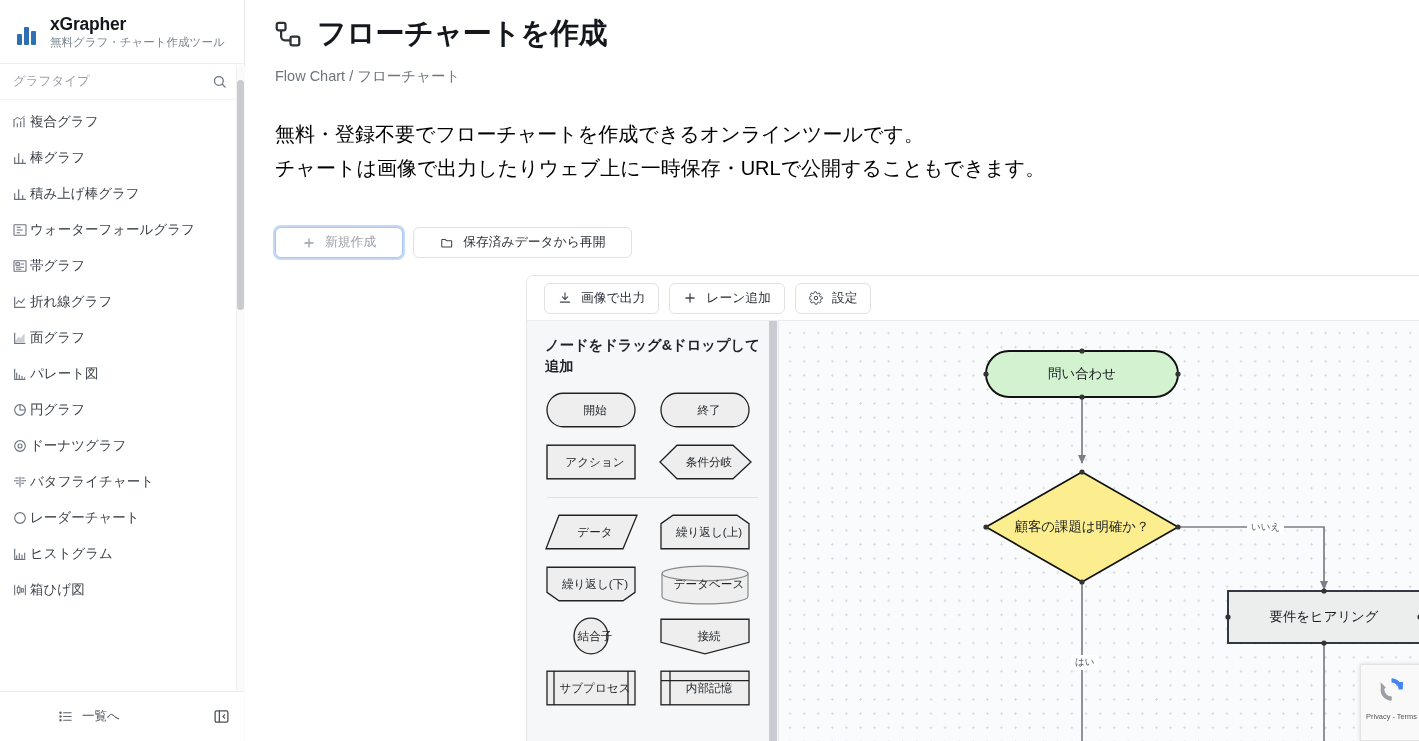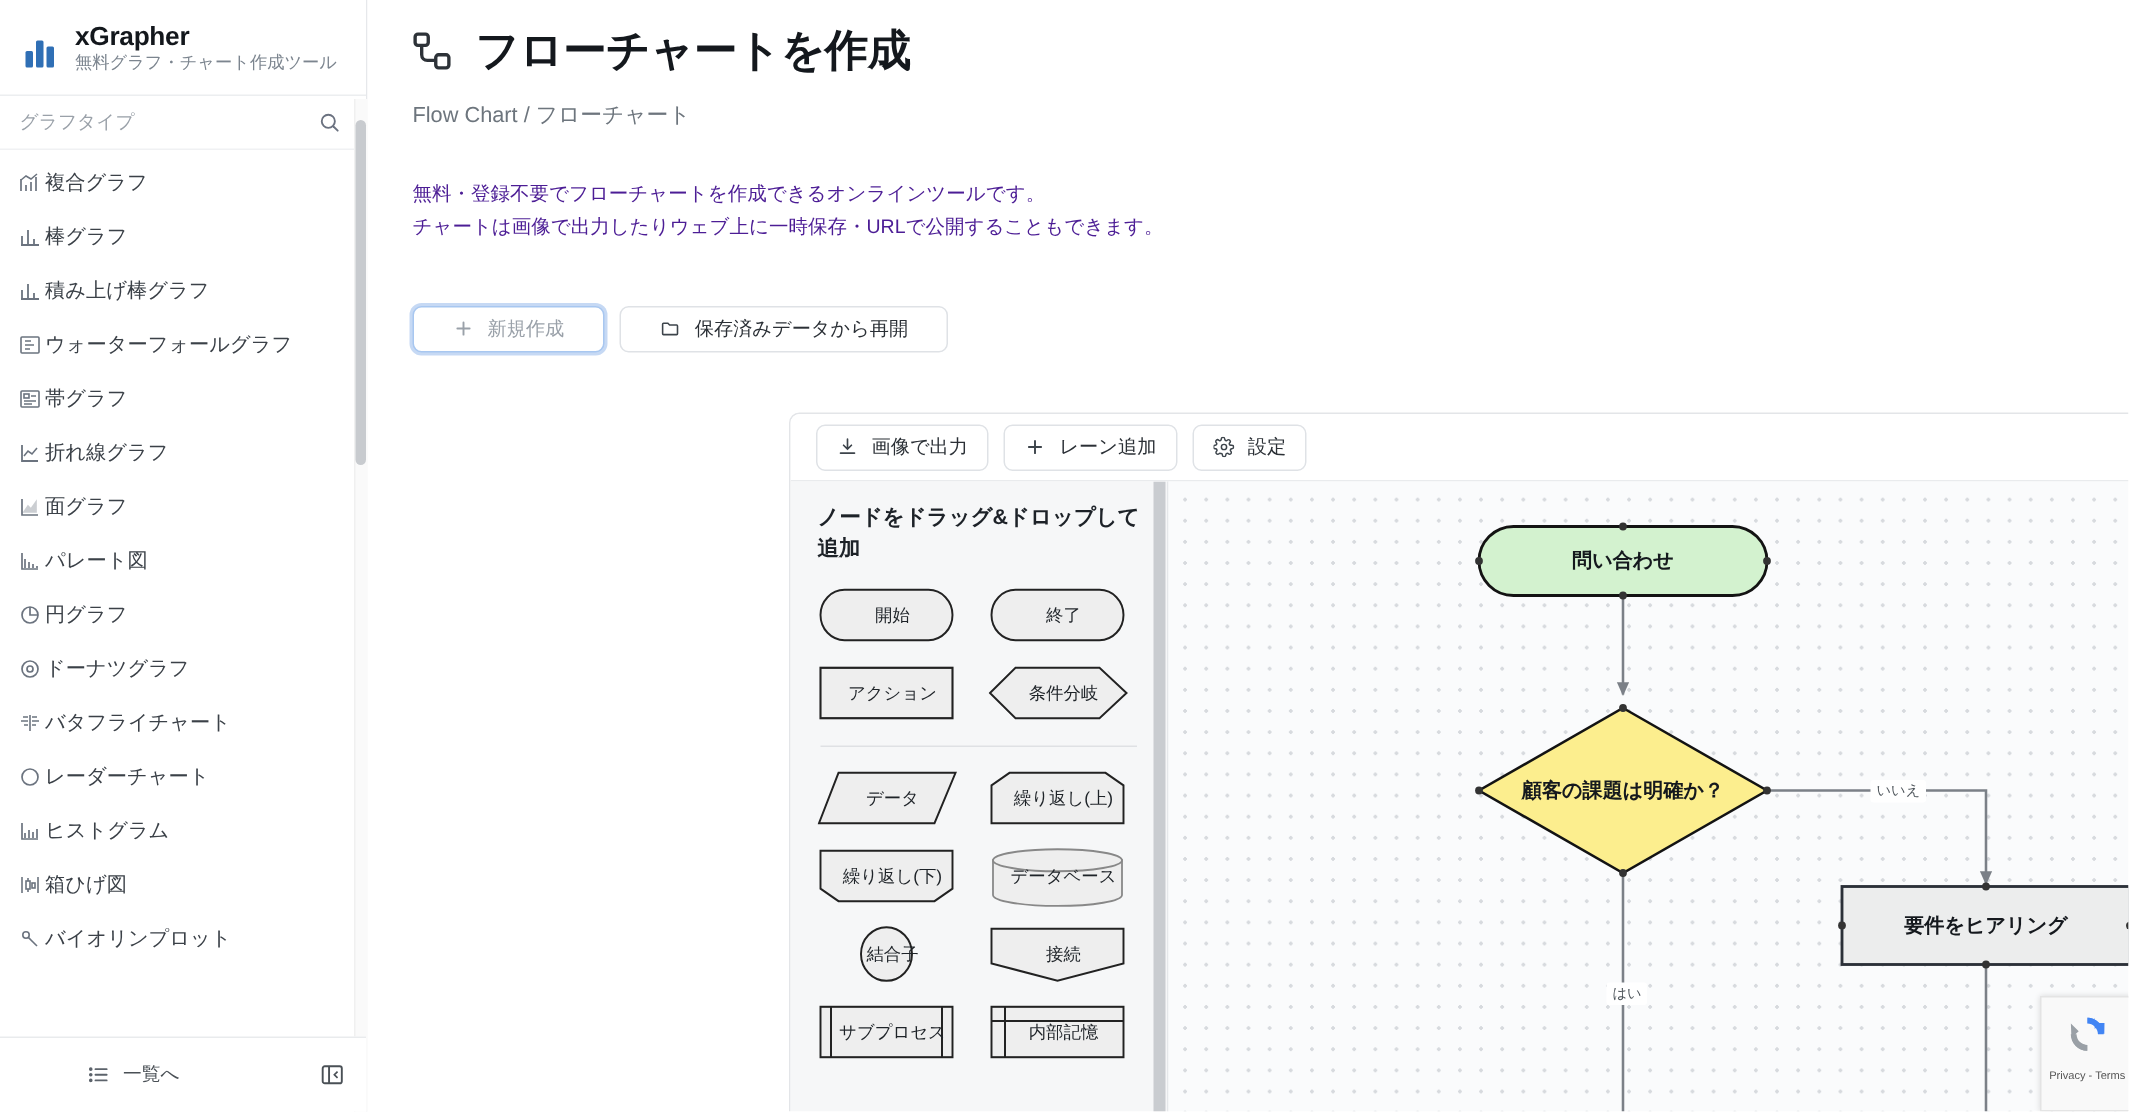--- a/index.html
+++ b/index.html
@@ -72,21 +72,21 @@
   .footer-link .ic { width:15px; height:15px; color:#5c636b; }
   .collapse-btn { width:17px; height:17px; color:#4a5056; }
 
   
   .main { flex:1 1 auto; height:741px; position:relative; overflow:hidden; padding: 0 0 0 0; background:#fff;}
   .page-head { padding: 14px 28px 0 28px; }
   .title-row { display:flex; align-items:center; gap:14px; }
   .title-ic { width:30px; height:30px; color:#2d3238; flex:0 0 30px;}
   .page-title { font-size: 29px; font-weight: 700; color:#14181d; letter-spacing:-0.4px; margin:0; }
   .subtitle { font-size:14.5px; color:#6d757d; margin: 13px 0 0 2px; }
-  .desc { margin: 32px 0 0 2px; font-size:13px; line-height:1.68; color:#4c1d95; }
+  .desc { margin: 32px 0 0 2px; font-size:20px; line-height:1.68; color:#000000; }
 
   
   .actions { display:flex; gap:10px; margin: 42px 0 0 2px; padding-left:0; }
   .btn {
     display:inline-flex; align-items:center; gap:9px;
     height:31px; padding: 0 26px;
     border: 1px solid #dfe2e6; border-radius:6px;
     background:#fff; font-size:12.8px; color:#2b3036;
     white-space:nowrap; cursor:pointer;
   }
@@ -142,21 +142,21 @@
   }
   .canvas svg { position:absolute; left:0; top:0; }
 
   .edge-label {
     position:absolute; background:#fff; font-size:9.5px; color:#4c5359;
     padding:1px 4px; border-radius:2px; white-space:nowrap;
   }
 
   .node-label {
     position:absolute; display:flex; align-items:center; justify-content:center;
-    font-size:13.4px; font-weight:700; color:#15191e; pointer-events:none;
+    font-size:13.4px; font-weight:400; color:#15191e; pointer-events:none;
   }
 
   
   .recaptcha {
     position:absolute; right:-4px; bottom:0; width:63px; height:77px;
     background:#f9f9f9; border:1px solid #e4e4e4;
     box-shadow: 0 0 4px rgba(0,0,0,.14);
     display:flex; flex-direction:column; align-items:center; justify-content:flex-start;
     padding-top:9px; z-index:40;
   }
@@ -312,29 +312,20 @@
       <div class="type-item">
         <span class="ic">
             <svg viewBox="0 0 24 24" fill="none" stroke="currentColor" stroke-width="1.6">
               <path d="M4 4v16M20 4v16"></path>
               <rect x="8" y="8" width="4" height="8"></rect>
               <rect x="14" y="10" width="3" height="5"></rect>
               <path d="M10 5v3M10 16v3"></path>
             </svg>
           </span>
         <span class="tx">箱ひげ図</span>
-      </div>
-      <div class="type-item">
-        <span class="ic">
-            <svg viewBox="0 0 24 24" fill="none" stroke="currentColor" stroke-width="1.6">
-              <circle cx="8" cy="8" r="3.2"></circle>
-              <path d="M10.3 10.4L19 19"></path>
-            </svg>
-          </span>
-        <span class="tx">バイオリンプロット</span>
       </div>
     </div>
 
     <div class="sidebar-track"></div>
     <div class="sidebar-scroll"></div>
 
     <div class="sidebar-footer">
       <span class="footer-link">
         <span class="ic">
           <svg viewBox="0 0 24 24" fill="none" stroke="currentColor" stroke-width="1.9" stroke-linecap="round">

